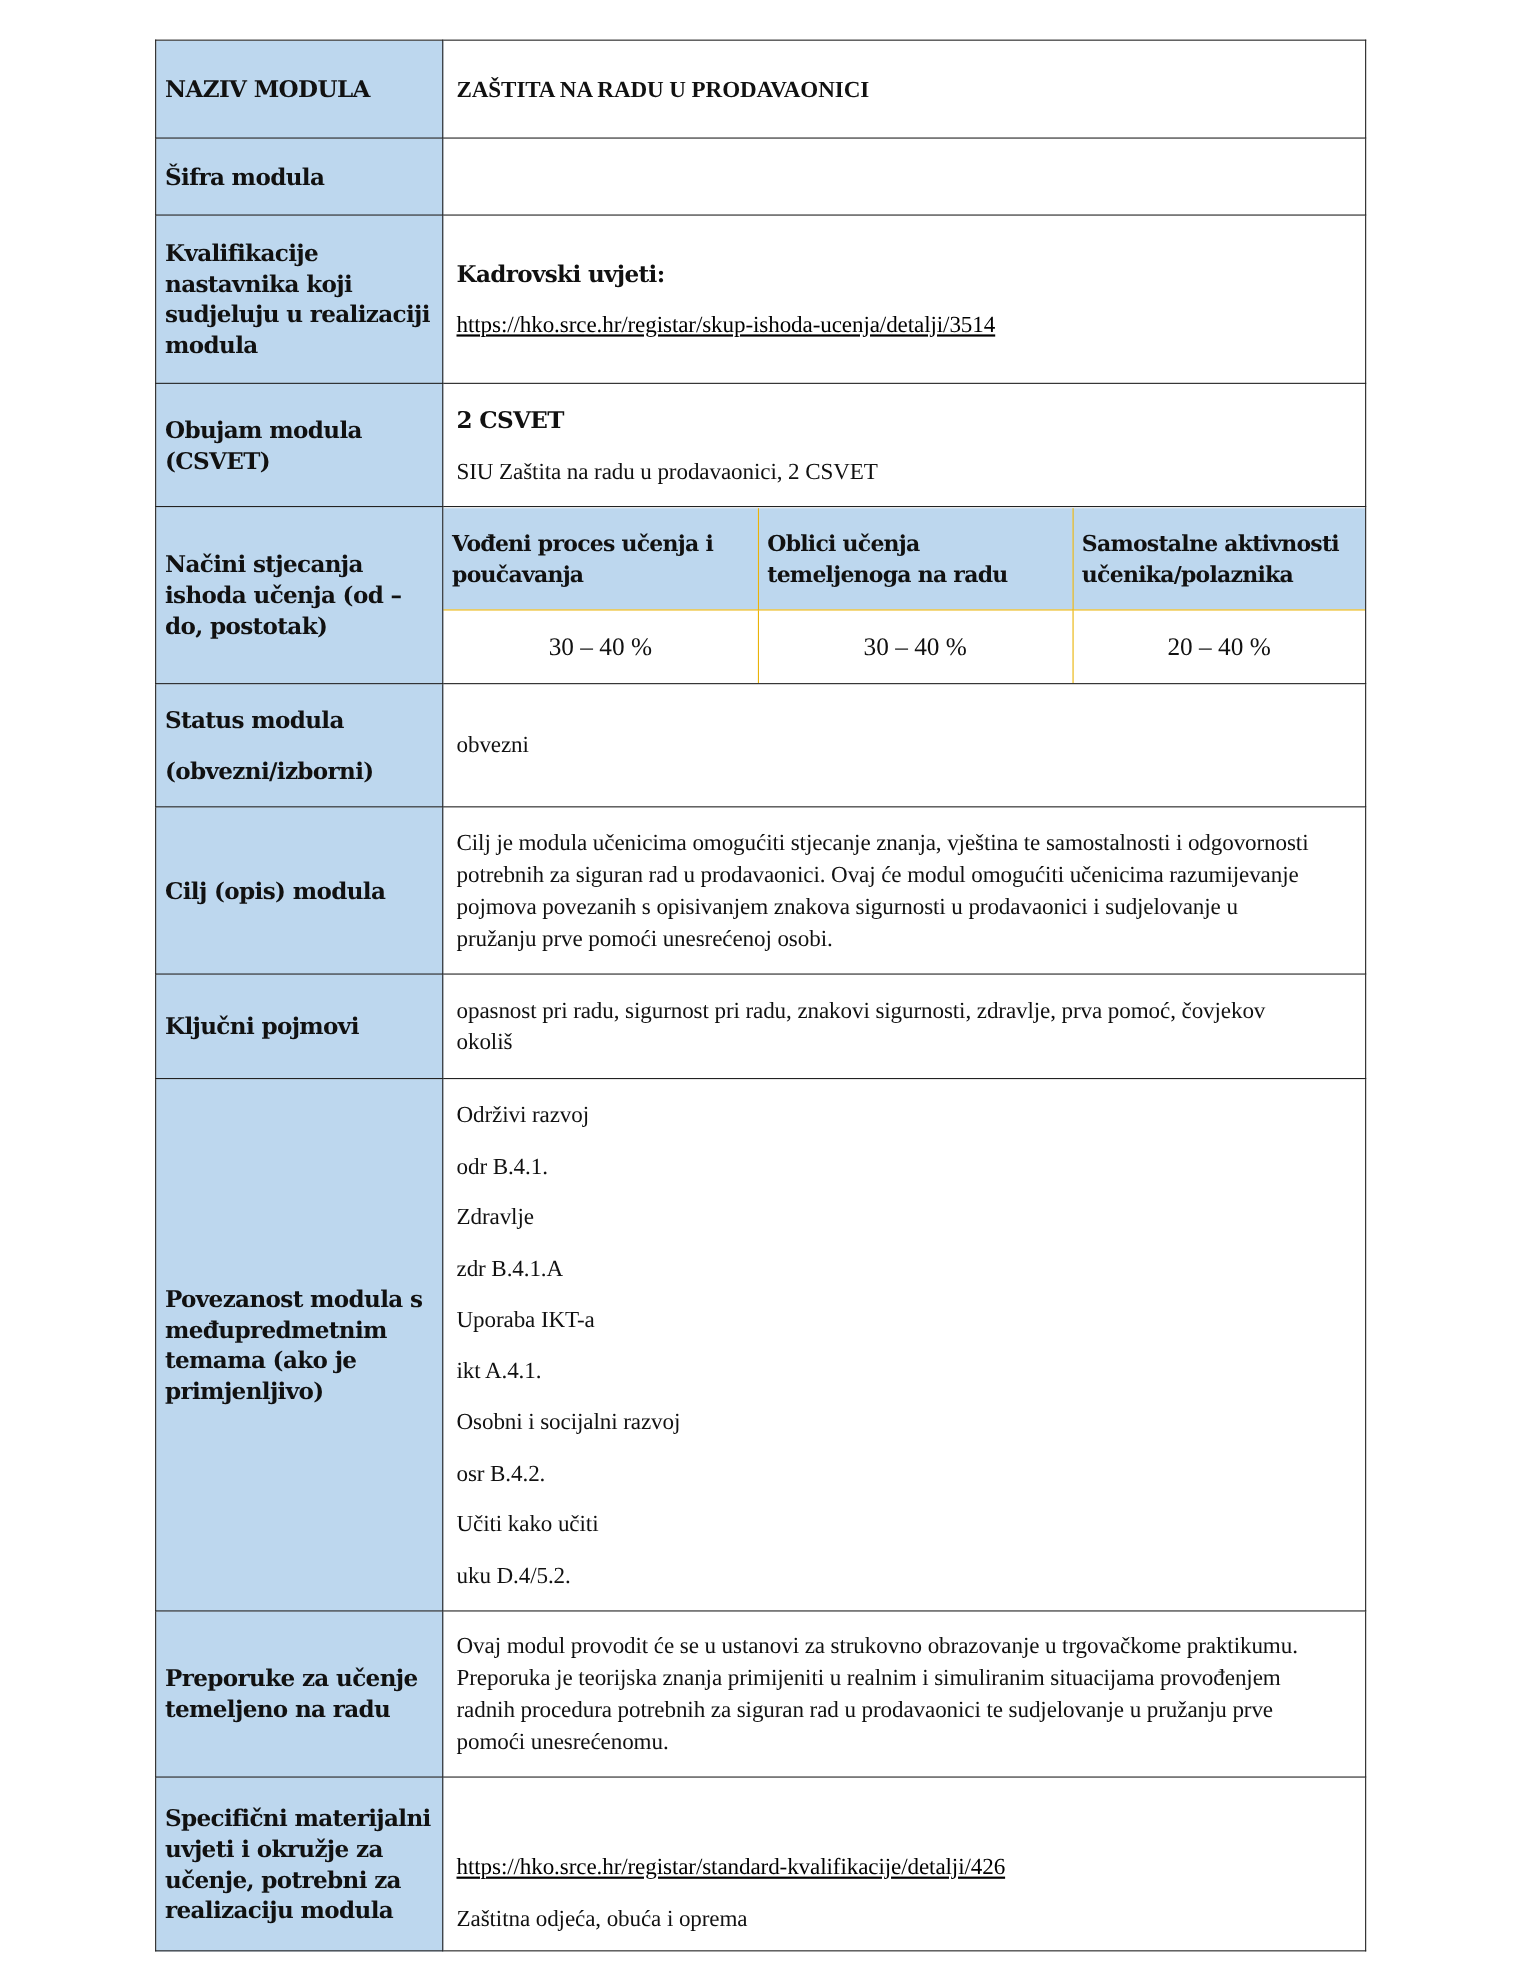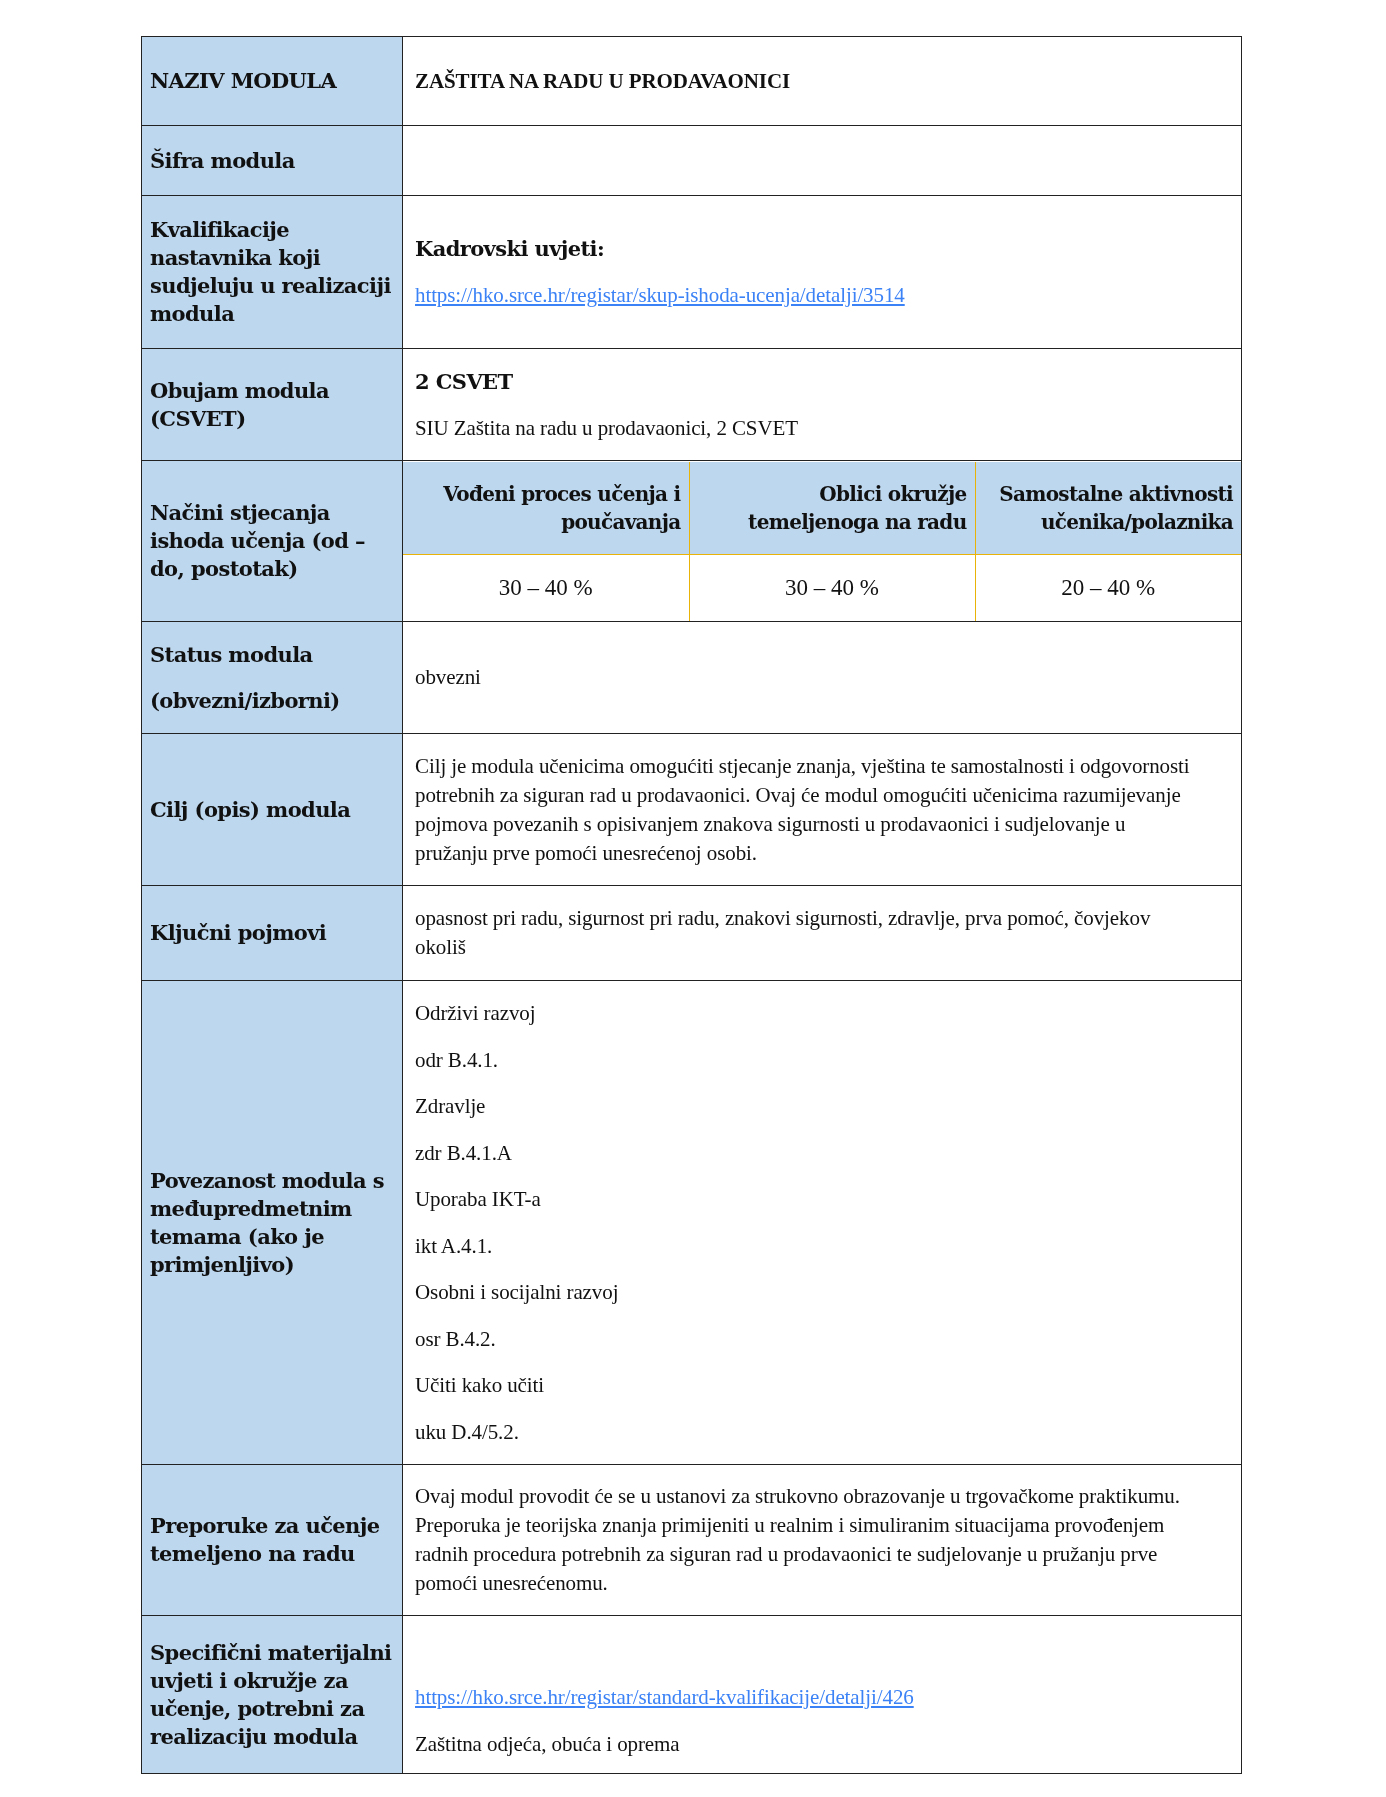--- a/index.html
+++ b/index.html
@@ -7,28 +7,28 @@
            font-family: "DejaVu Serif", "Liberation Serif", serif; color: #111; }
     .doc { position: absolute; left: 141px; top: 36px; width: 1101px; }
     table.main { border-collapse: collapse; width: 1101px; table-layout: fixed; }
     table.main > tbody > tr > td { border: 1.5px solid #222; padding: 0; vertical-align: middle; }
     td.lbl { background: #bdd7ee; width: 244px; font-weight: bold; font-size: 21px;
              line-height: 28px; padding: 0 8px !important; font-family: "DejaVu Serif", serif;
              letter-spacing: -0.6px; }
     td.val { font-size: 21px; line-height: 29px; padding: 0 12px !important;
              font-family: "Liberation Serif", serif; letter-spacing: -0.1px; }
     .bold { font-weight: bold; font-family: "DejaVu Serif", serif; letter-spacing: -0.6px; }
-    a.link { color: #3b82f6; text-decoration: underline; font-family: "Liberation Serif", serif; }
+    a.link { color: #000000; text-decoration: underline; font-family: "Liberation Serif", serif; }
     .para { margin: 0; }
     .gap { margin-top: 18px; }
     .list-line { display: block; height: 46.5px; line-height: 46.5px; }
     table.inner { border-collapse: collapse; width: 100%; table-layout: fixed; height: 100%; }
     table.inner td { border: 1px solid #eab308; padding: 0 8px; font-size: 23px; }
     table.inner tr.hdr td { background: #bdd7ee; font-weight: bold; height: 92px;
-                            line-height: 28px; font-family: "DejaVu Serif", serif; letter-spacing: -0.7px; font-size: 20px; text-align: right; }
+                            line-height: 28px; font-family: "DejaVu Serif", serif; letter-spacing: -0.7px; font-size: 20px; }
     table.inner tr.vals td { height: 66px; text-align: center; font-family: "Liberation Serif", serif; }
     table.inner tr td:first-child { border-left: none; }
     table.inner tr td:last-child { border-right: none; }
     table.inner tr.hdr td { border-top: none; }
     table.inner tr.vals td { border-bottom: none; }
     td.inner-cell { padding: 0 !important; }
   </style>
 </head>
 <body>
 
@@ -62,21 +62,21 @@
         <td class="inner-cell">
           <table class="inner">
             <colgroup>
                 <col style="width:286px">
                 <col style="width:286px">
                 <col>
               </colgroup>
             <tbody>
                 <tr class="hdr">
               <td>Vođeni proces učenja i poučavanja</td>
-              <td>Oblici okružje temeljenoga na radu</td>
+              <td>Oblici učenja temeljenoga na radu</td>
               <td>Samostalne aktivnosti učenika/polaznika</td>
             </tr>
             <tr class="vals">
               <td>30 – 40 %</td>
               <td>30 – 40 %</td>
               <td>20 – 40 %</td>
             </tr>
           </tbody>
             </table>
         </td>

